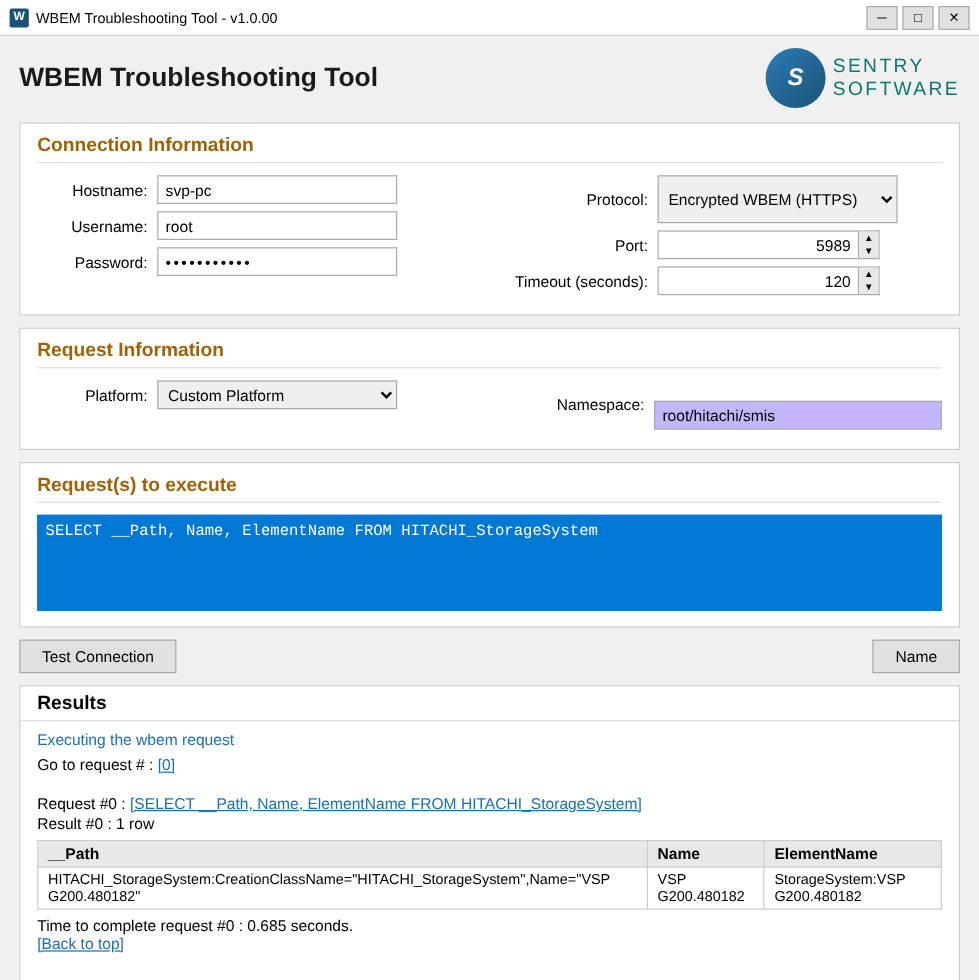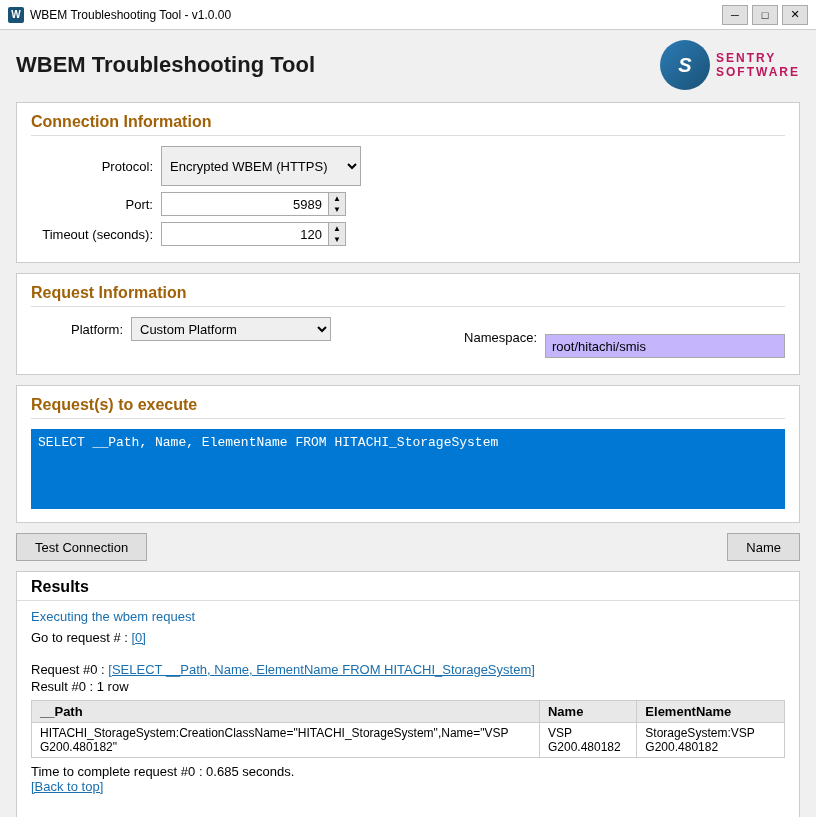--- a/index.html
+++ b/index.html
@@ -84,23 +84,23 @@
       font-style: italic;
     }
     .logo-text {
       font-size: 18px;
       font-weight: bold;
       color: #1a1a1a;
       line-height: 1.2;
     }
     .logo-text span {
       display: block;
-      font-size: 12px;
-      color: #be185d;
-      font-weight: bold;
+      font-size: 16px;
+      color: #0f766e;
+      font-weight: normal;
       letter-spacing: 2px;
     }
 
     .section {
       background: #fff;
       border: 1px solid #ccc;
       margin-bottom: 10px;
       padding: 10px 14px;
     }
     .section-title {
@@ -337,20 +337,34 @@
         <span>SENTRY</span>
         <span>SOFTWARE</span>
       </div>
     </div>
   </div>
 
   <div class="section">
     <div class="section-title">Connection Information</div>
     <div class="form-columns">
 
+      <div class="form-col">
+        <div class="form-row">
+          <label class="form-label">Hostname:</label>
+          <input class="form-input" type="text" value="svp-pc" style="">
+        </div>
+        <div class="form-row">
+          <label class="form-label">Username:</label>
+          <input class="form-input" type="text" value="root" style="">
+        </div>
+        <div class="form-row">
+          <label class="form-label">Password:</label>
+          <input class="form-input password-dots" type="password" value="password123" style="">
+        </div>
+      </div>
 
       <div class="form-col right-col">
         <div class="form-row">
           <label class="form-label">Protocol:</label>
           <select class="protocol-select">
             <option>Encrypted WBEM (HTTPS)</option>
             <option>WBEM (HTTP)</option>
             <option>CIM-XML (HTTP)</option>
             <option>CIM-XML (HTTPS)</option>
           </select>

